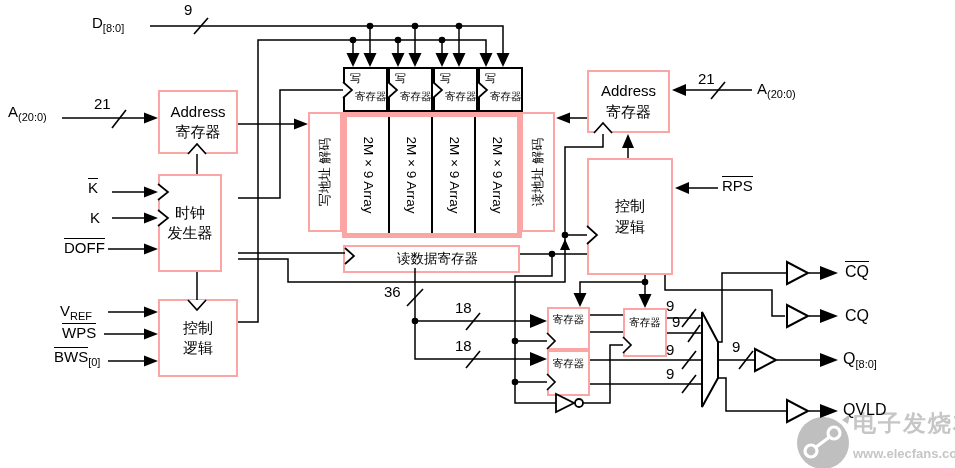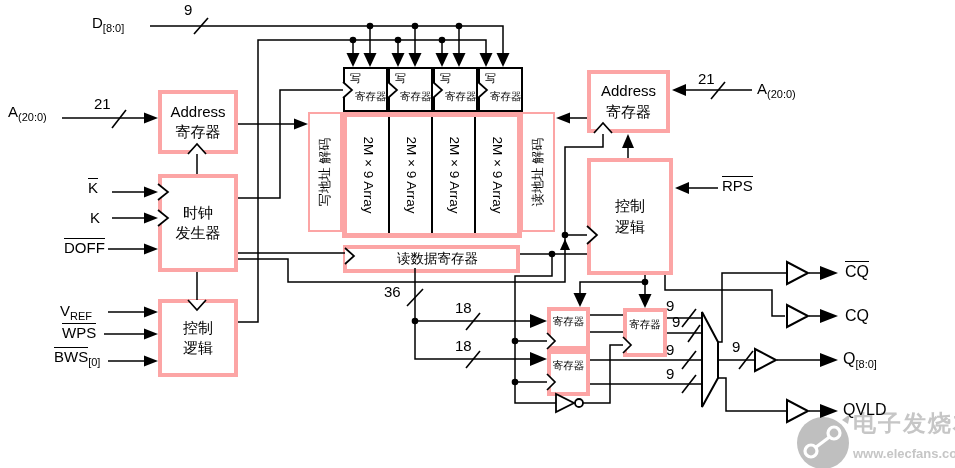--- a/index.html
+++ b/index.html
@@ -1,18 +1,18 @@
 <!DOCTYPE html>
 <html><head>
 <meta charset="utf-8">
 <style>
   html,body{margin:0;padding:0;background:#fff;}
   #canvas{position:relative;width:955px;height:468px;background:#fff;overflow:hidden;
           font-family:"Liberation Sans","DejaVu Sans",sans-serif;color:#000;}
-  .blk{position:absolute;box-sizing:border-box;border:4px solid #fca5a5;background:#fff;
+  .blk{position:absolute;box-sizing:border-box;border:2px solid #fca5a5;background:#fff;
        display:flex;flex-direction:column;justify-content:center;align-items:center;z-index:1;}
   .blk .bl{font-size:15px;line-height:1.35;white-space:nowrap;}
   .blk.small .bl{font-size:10.5px;line-height:1.2;}
   .cellwrap{position:relative;flex:1;border-left:2px solid #000;}
   .cellwrap:first-child{border-left:none;}
   .celllab{position:absolute;left:50%;top:50%;transform:translate(-50%,-50%) rotate(90deg);
            white-space:nowrap;font-size:13.5px;}
   .rotm90{position:absolute;left:50%;top:50%;transform:translate(-50%,-50%) rotate(-90deg);
           white-space:nowrap;font-size:13px;}
   .lbl{position:absolute;font-size:15px;white-space:nowrap;z-index:3;}
@@ -33,21 +33,21 @@
 <div id="canvas">
 
   <div class="wm-brand" style="left:853px;top:408px;">电子发烧友</div>
   <div class="wm-url" style="left:853px;top:446px;">www.elecfans.com</div>
 
   <div class="blk" style="left:158px;top:90px;width:80px;height:64px;">
     <div class="bl">Address</div>
     <div class="bl">寄存器</div>
   </div>
 
-  <div class="blk" style="left:158px;top:174px;width:80px;height:98px;">
+  <div class="blk" style="left:158px;top:174px;width:64px;height:98px;">
     <div class="bl">时钟</div>
     <div class="bl">发生器</div>
   </div>
 
   <div class="blk" style="left:158px;top:299px;width:80px;height:78px;">
     <div class="bl">控制</div>
     <div class="bl">逻辑</div>
   </div>
 
   <div class="blk" style="left:308px;top:112px;width:34px;height:120px;border-width:2px;">

